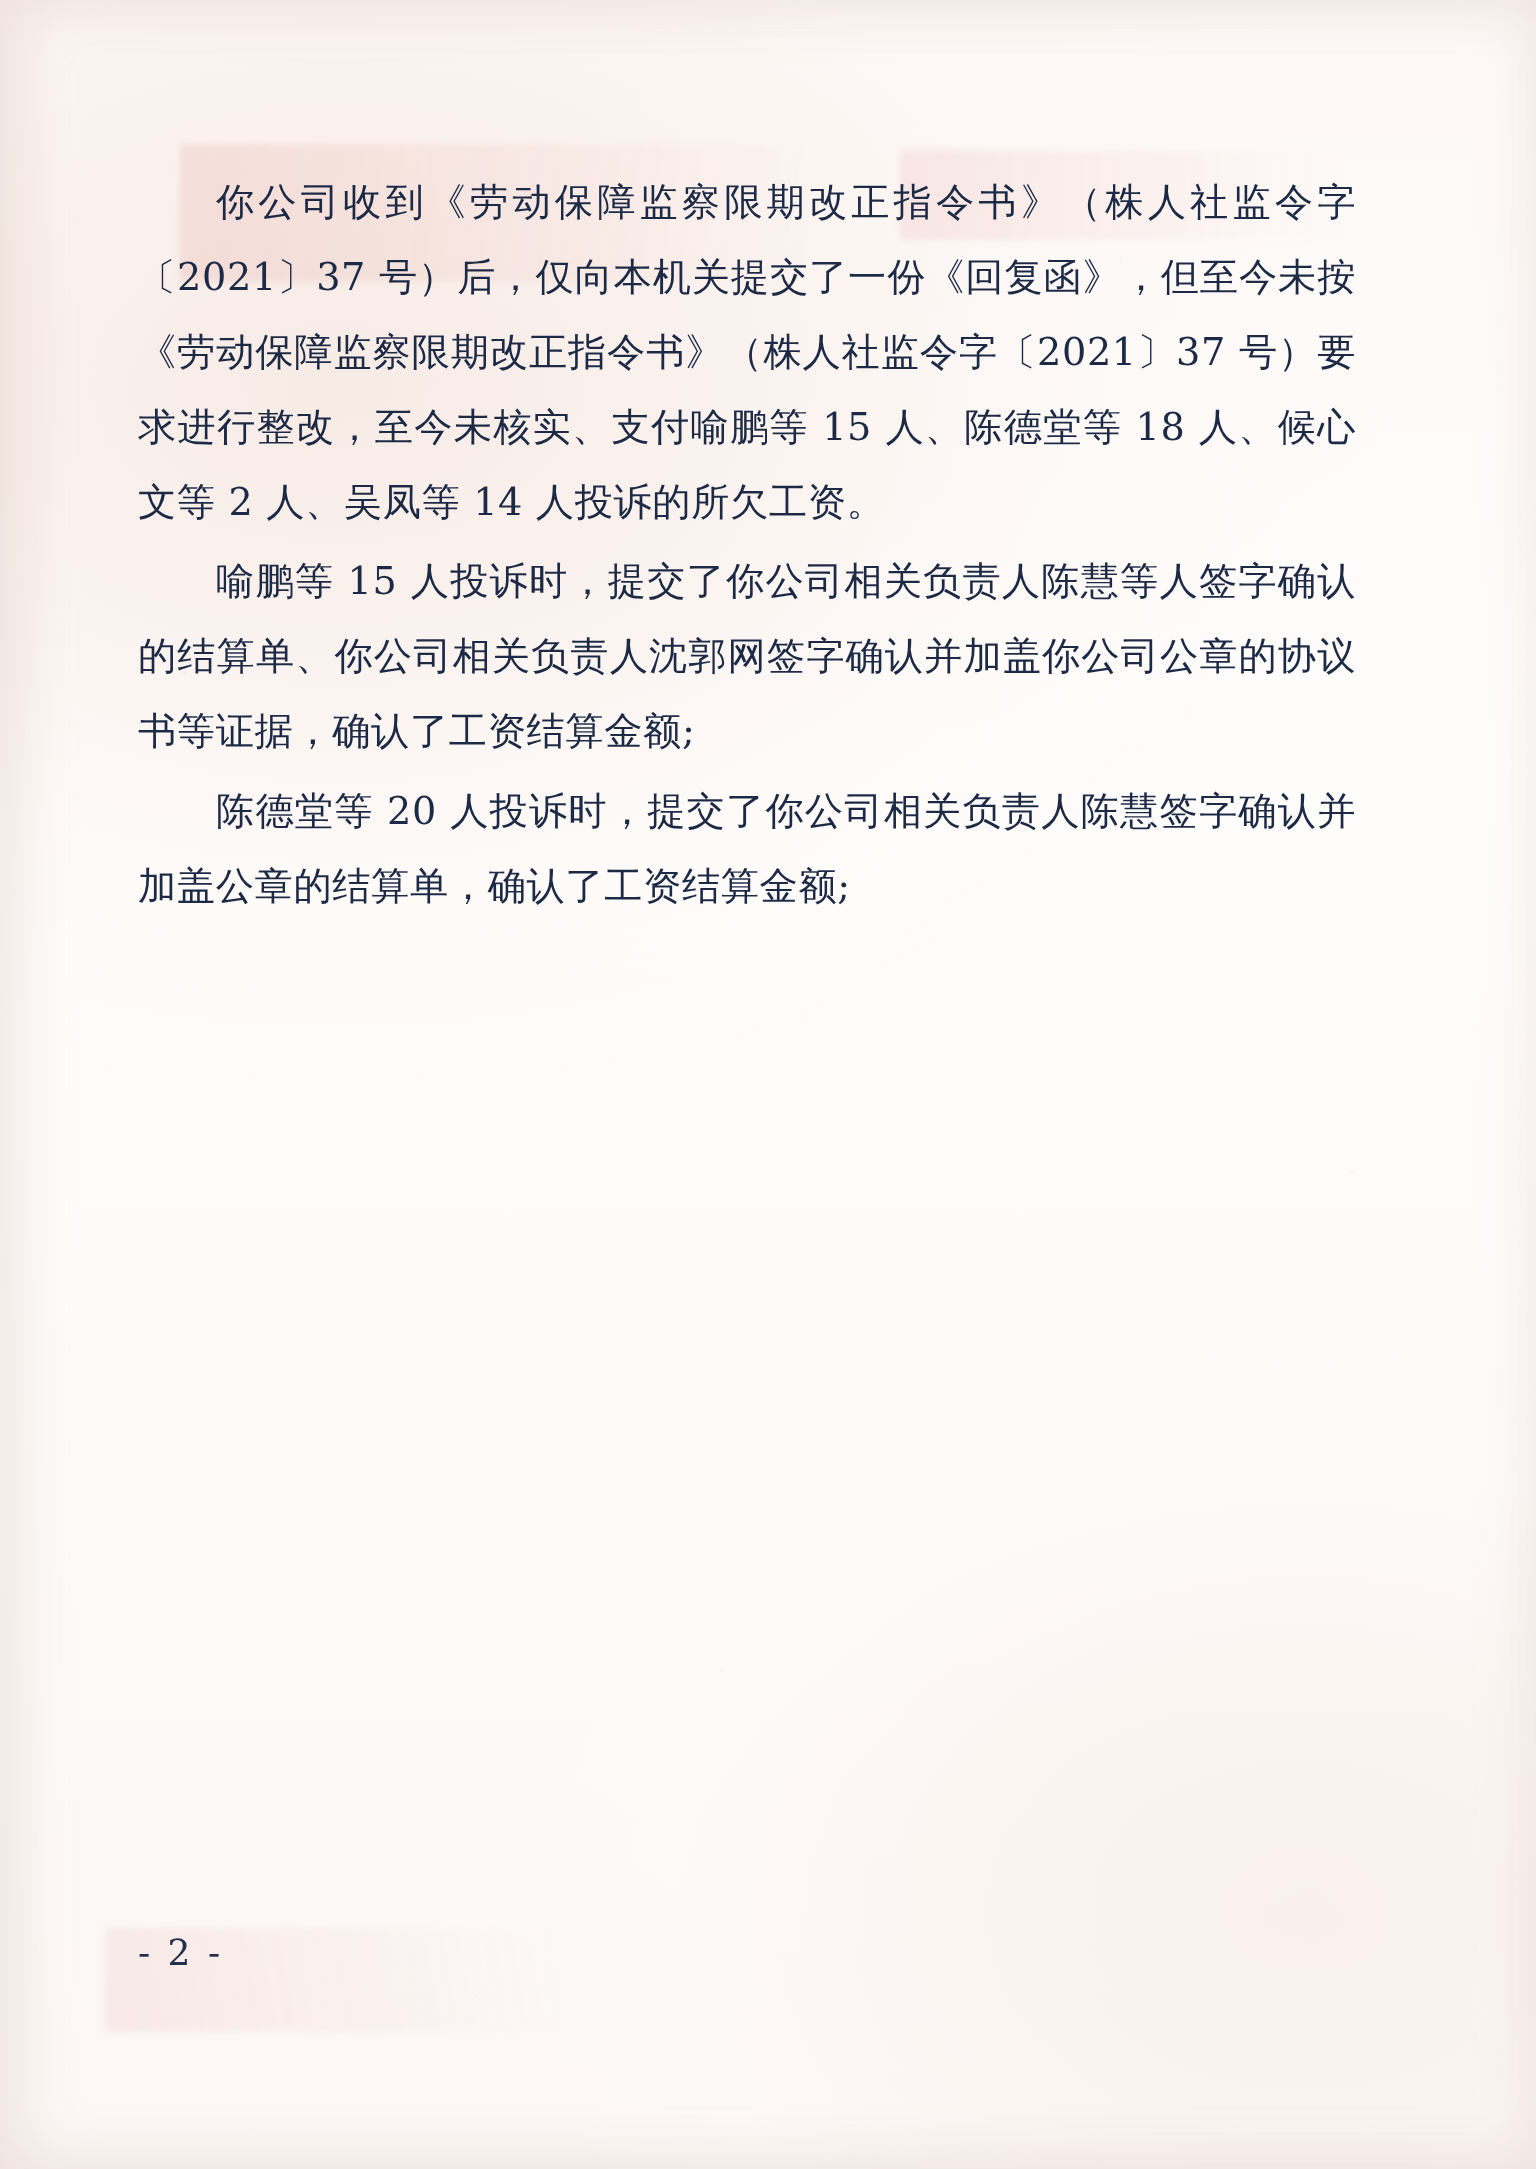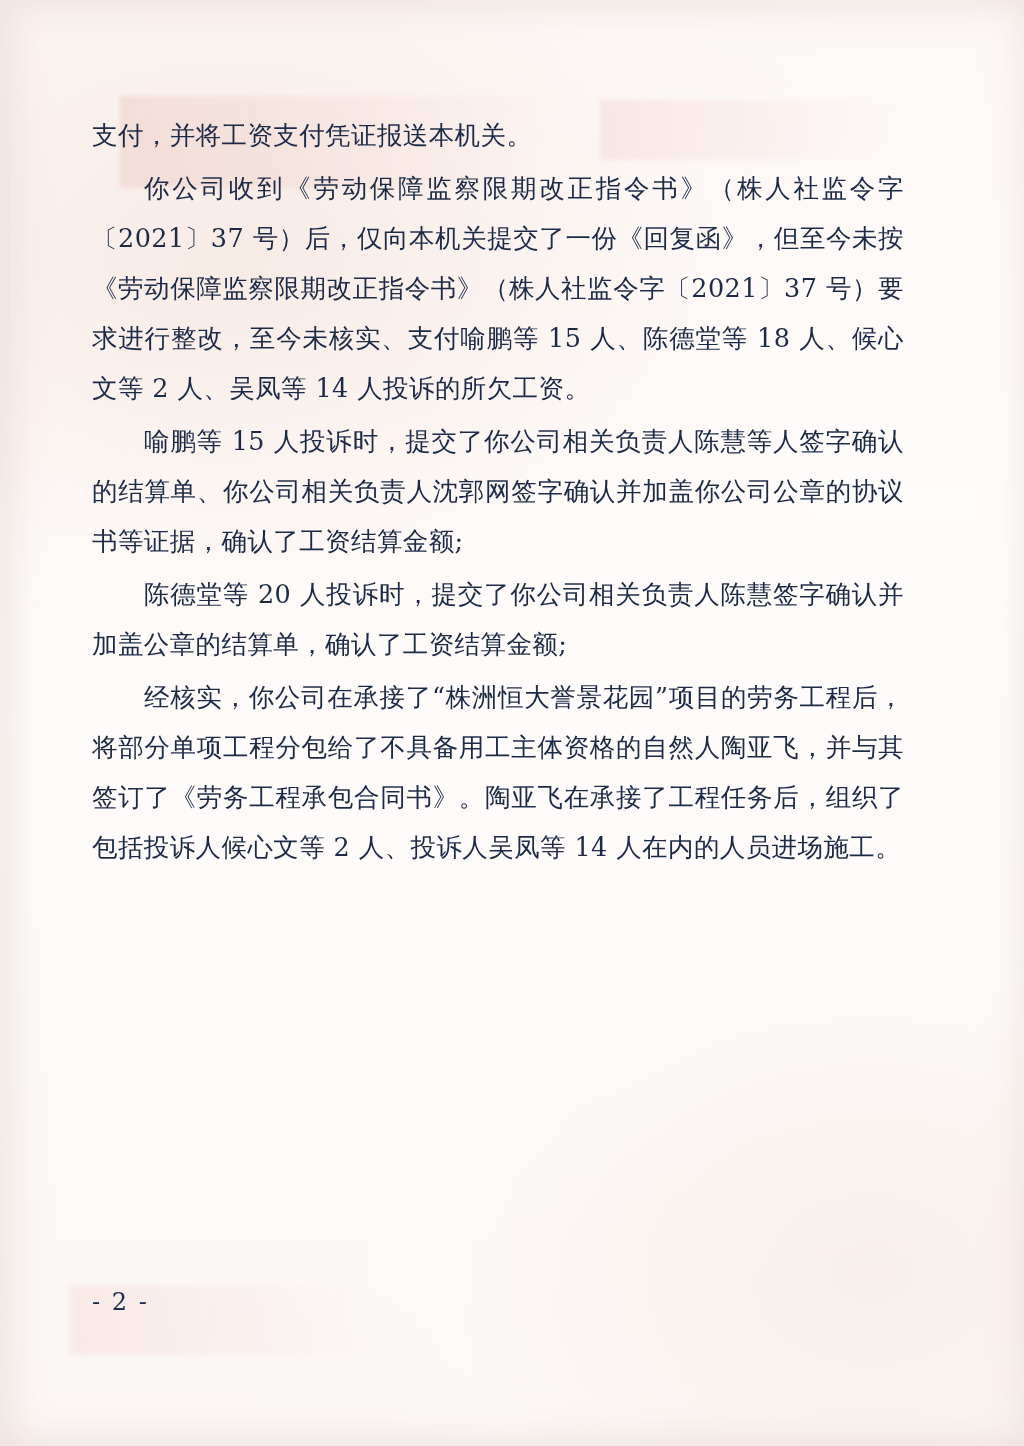--- a/index.html
+++ b/index.html
@@ -121,25 +121,23 @@
 </style>
 </head>
 <body>
 
 <div class="page">
   <div class="stamp-ghost"></div>
   <div class="stamp-ghost3"></div>
   <div class="stamp-ghost2"></div>
 
   <div class="content">
-    <p class="para">支付，并将工资支付凭证报送本机关。</p>
     <p class="para indent">你公司收到《劳动保障监察限期改正指令书》（株人社监令字〔2021〕37 号）后，仅向本机关提交了一份《回复函》，但至今未按《劳动保障监察限期改正指令书》（株人社监令字〔2021〕37 号）要求进行整改，至今未核实、支付喻鹏等 15 人、陈德堂等 18 人、候心文等 2 人、吴凤等 14 人投诉的所欠工资。</p>
     <p class="para indent">喻鹏等 15 人投诉时，提交了你公司相关负责人陈慧等人签字确认的结算单、你公司相关负责人沈郭网签字确认并加盖你公司公章的协议书等证据，确认了工资结算金额;</p>
     <p class="para indent">陈德堂等 20 人投诉时，提交了你公司相关负责人陈慧签字确认并加盖公章的结算单，确认了工资结算金额;</p>
-    <p class="para indent">经核实，你公司在承接了“株洲恒大誉景花园”项目的劳务工程后，将部分单项工程分包给了不具备用工主体资格的自然人陶亚飞，并与其签订了《劳务工程承包合同书》。陶亚飞在承接了工程任务后，组织了包括投诉人候心文等 2 人、投诉人吴凤等 14 人在内的人员进场施工。</p>
   </div>
 
   <div class="footer">
     <span class="page-number">- 2 -</span>
   </div>
 
   <div class="speckle"></div>
   <div class="edge-shade"></div>
 </div>
 

